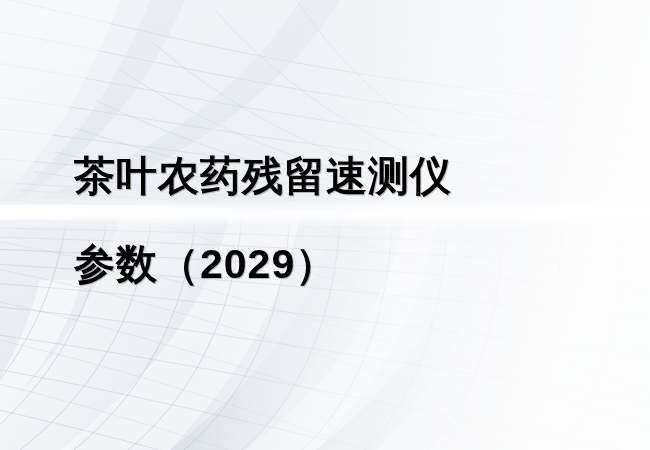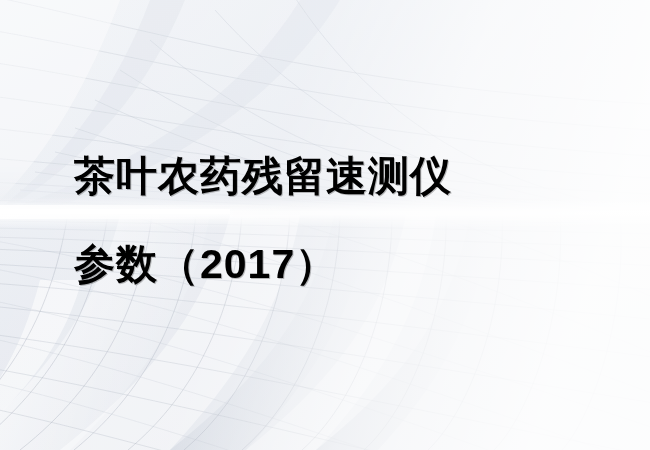--- a/index.html
+++ b/index.html
@@ -206,16 +206,16 @@
       <rect x="0" y="198" width="650" height="30" fill="url(#gStreak)" opacity="0.9"></rect>
       <rect x="0" y="205" width="380" height="14" fill="url(#gStreakFade)" opacity="0.95"></rect>
       <rect x="0" y="209" width="230" height="5" fill="#ffffff" opacity="0.95"></rect>
     </g>
 
     <rect x="0" y="0" width="650" height="450" fill="none"></rect>
   </svg>
 
   <div class="title-block">
     <span class="title-line">茶叶农药残留速测仪</span>
-    <span class="title-line">参数（2017）</span>
+    <span class="title-line">参数（2029）</span>
   </div>
 
 </div>
 
 </body></html>

